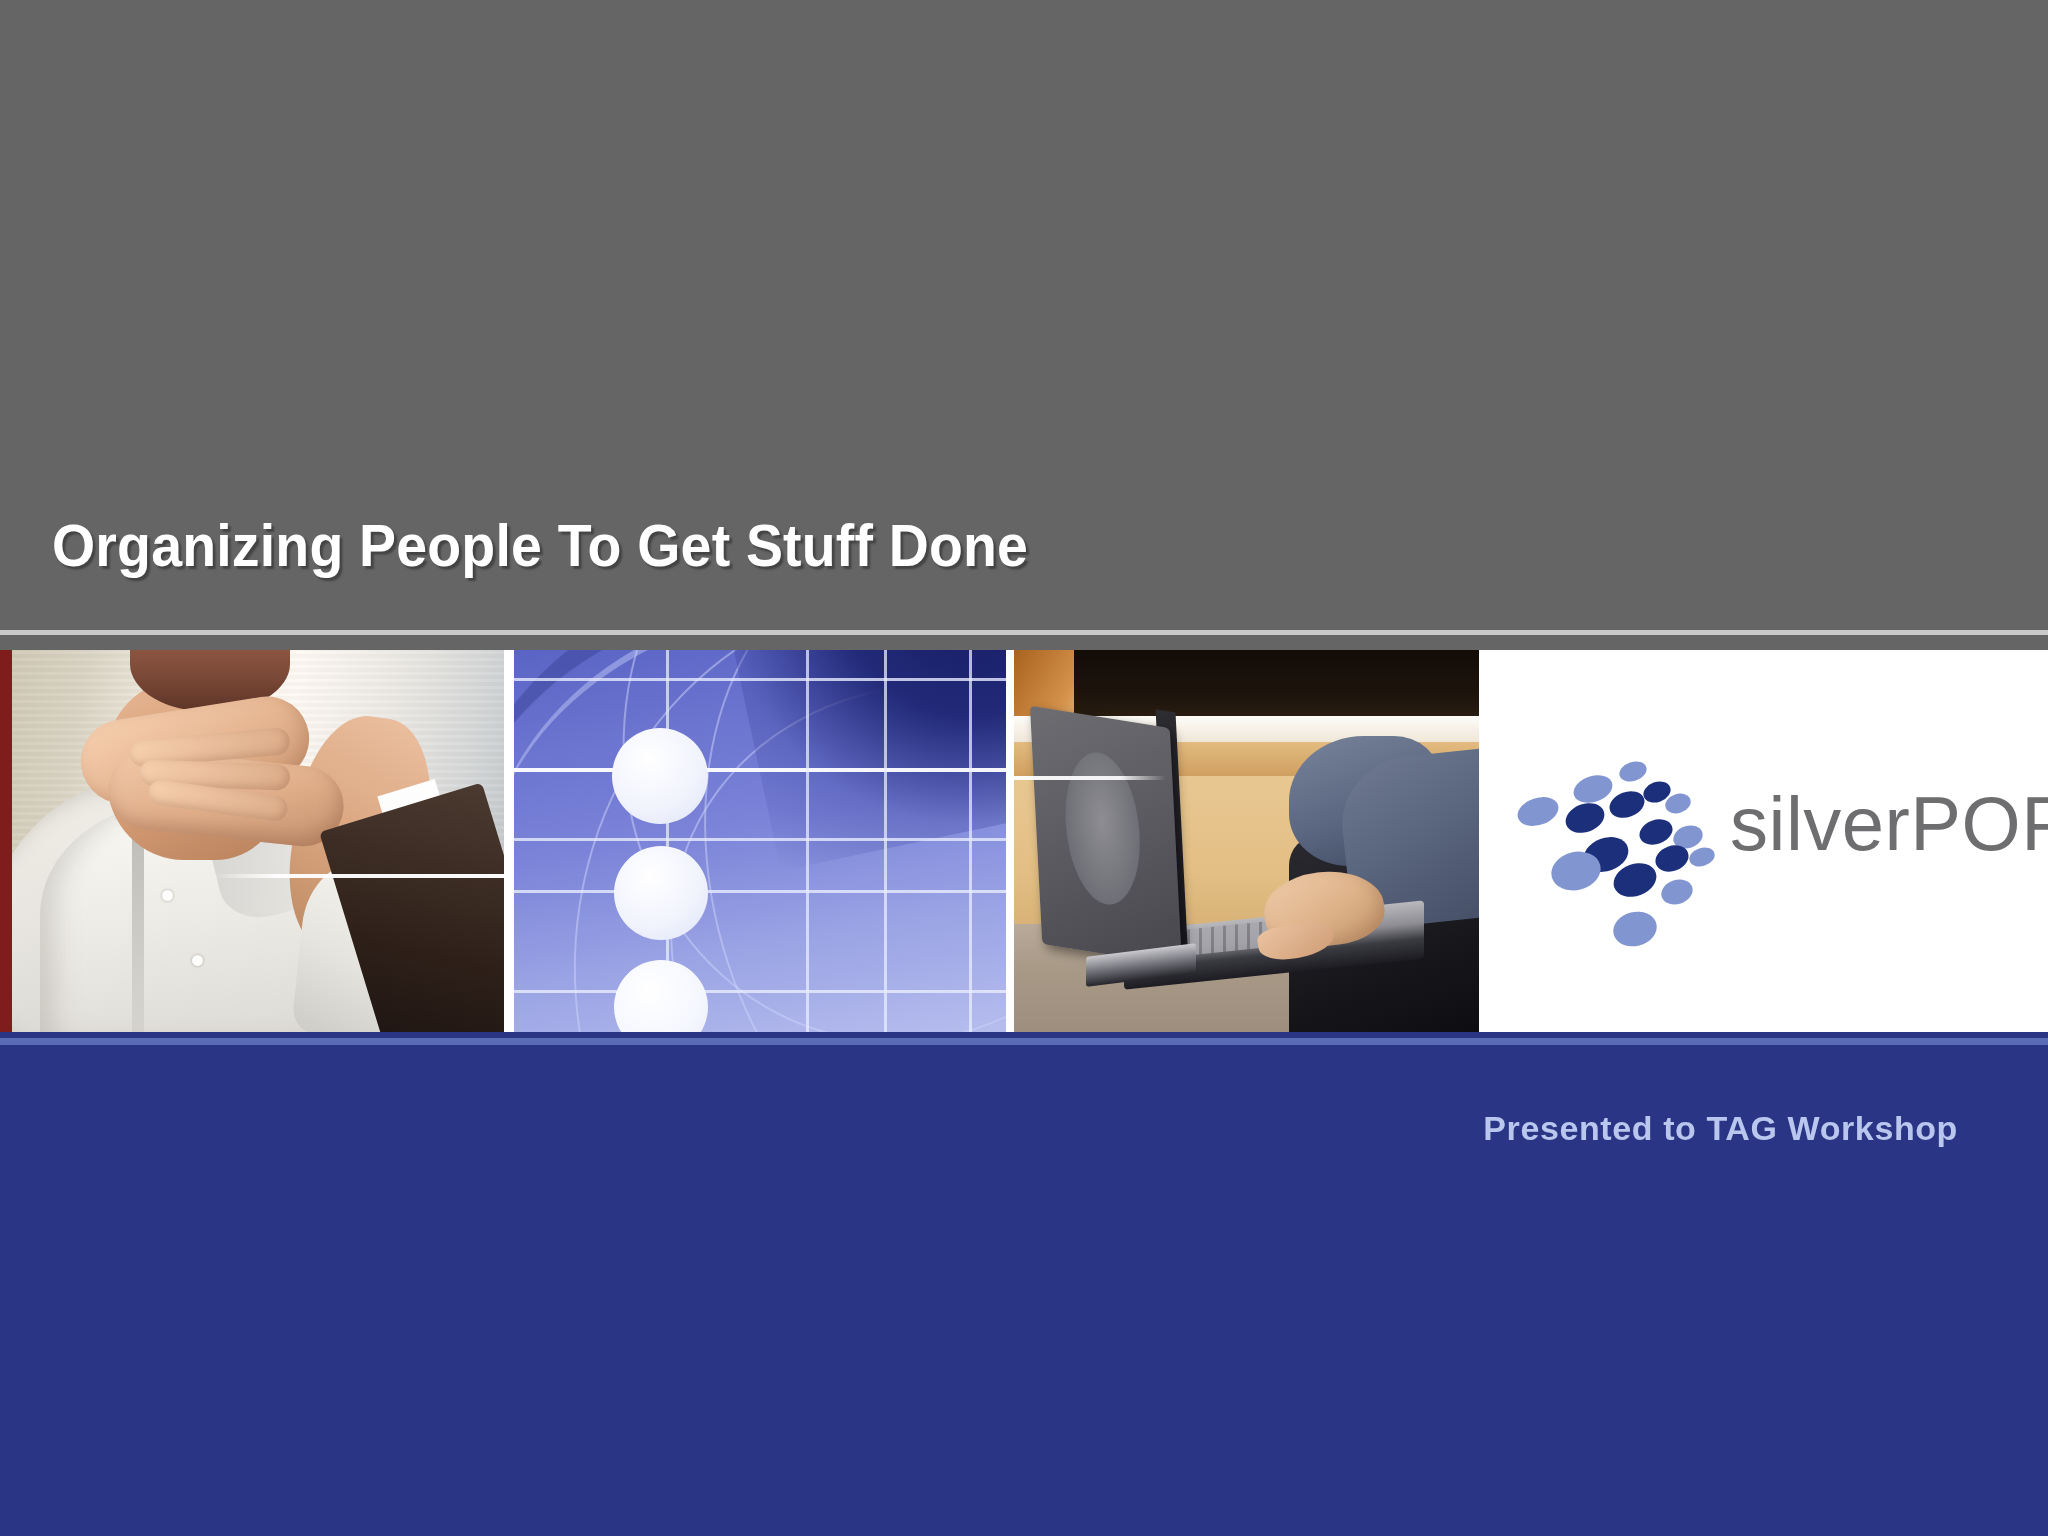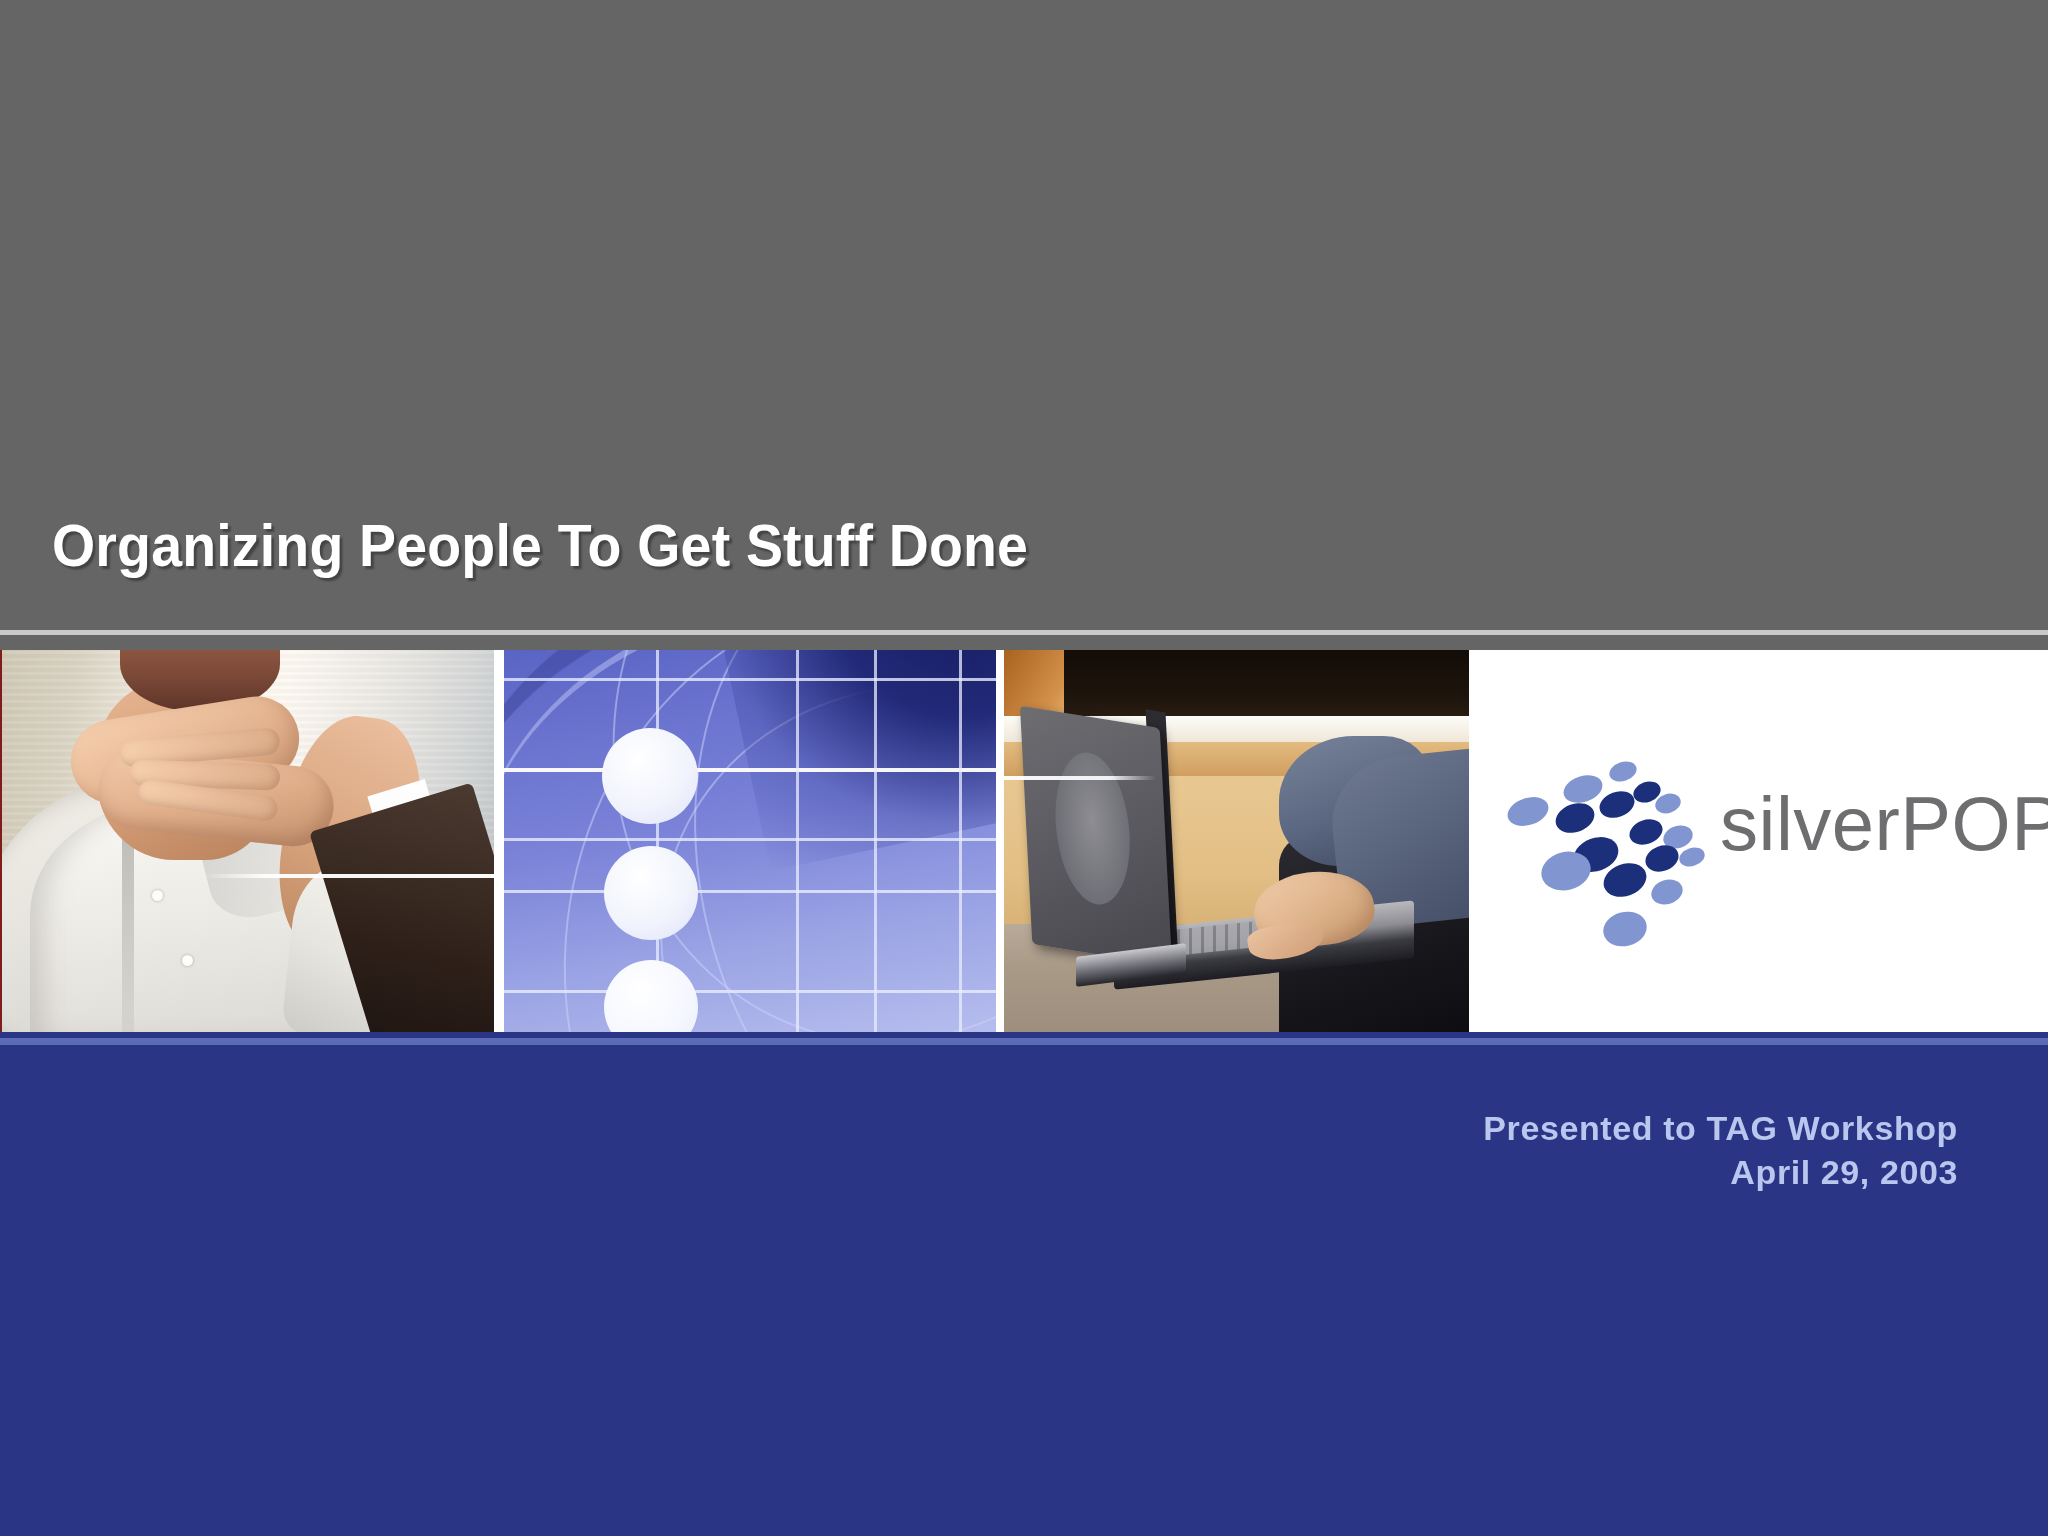--- a/index.html
+++ b/index.html
@@ -55,21 +55,21 @@
     transform: scaleX(0.94);
     transform-origin: left center;
     text-shadow: 3px 3px 2px rgba(40,40,40,0.55);
     white-space: nowrap;
     line-height: 1.05;
   }
 
   
   .strip {
     position: absolute;
-    left: 2px;
+    left: 12px;
     top: 650px;
     width: 1625px;
     height: 382px;
     background: #ffffff;
   }
   .panel {
     position: absolute;
     top: 0;
     height: 382px;
     overflow: hidden;
@@ -576,16 +576,15 @@
       </div>
     </div>
 
   </div>
 
   <div class="navy-band"></div>
   <div class="navy-stripe"></div>
 
   <div class="footer">
     <div>Presented to TAG Workshop</div>
-    <div>April 29, 2003</div>
   </div>
 
 </div>
 
 </body></html>

